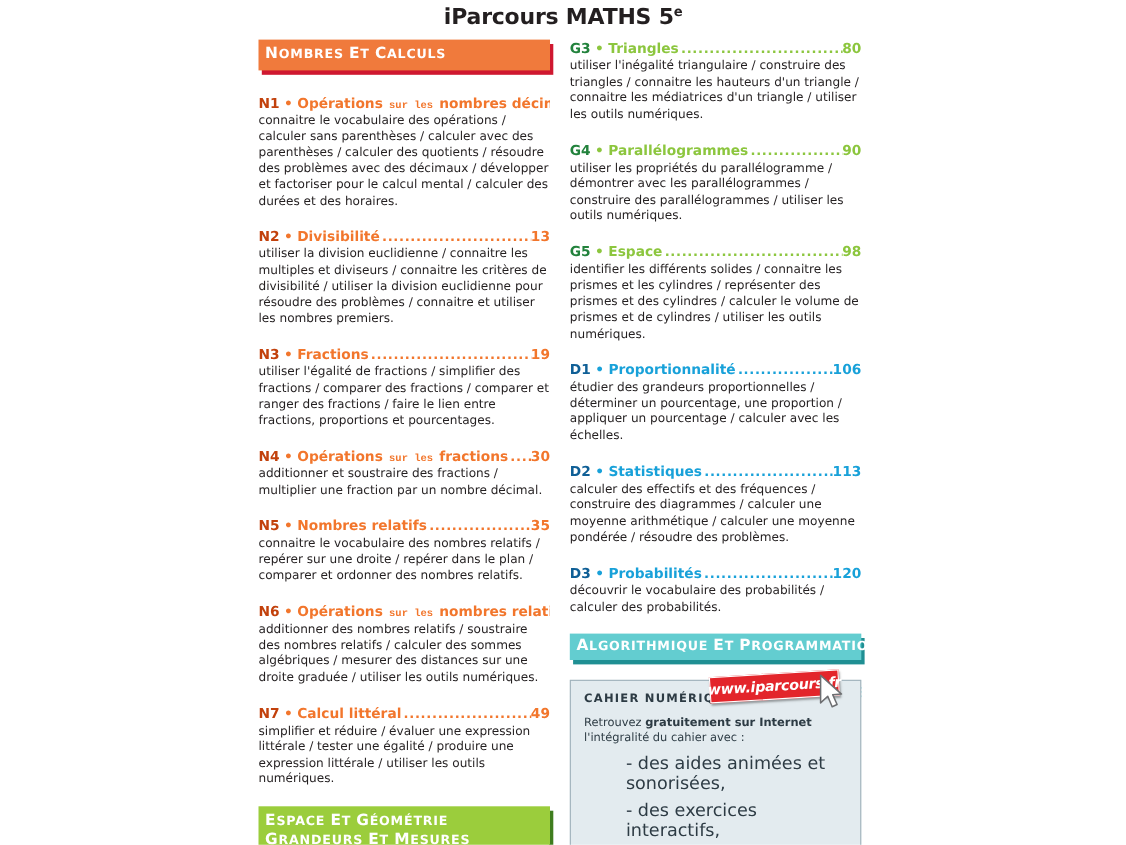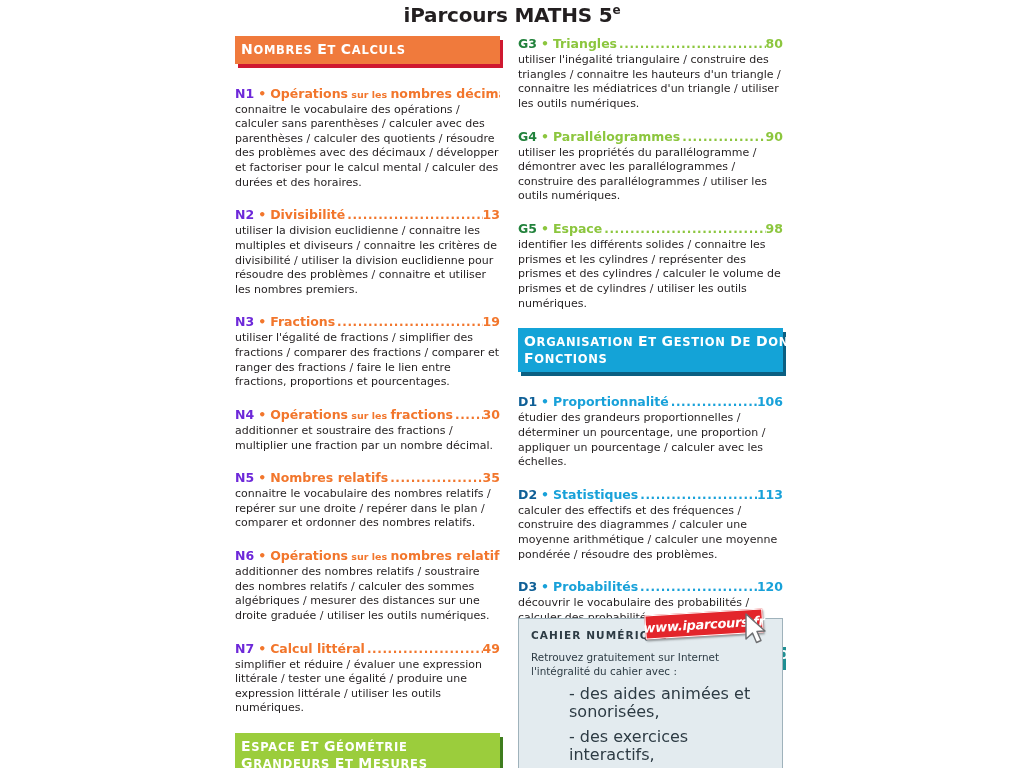--- a/index.html
+++ b/index.html
@@ -88,41 +88,42 @@
     font-size: 12.5px;
     white-space: nowrap;
     overflow: hidden;
   }
   .e-code { flex: 0 0 auto; }
   .e-bullet { flex: 0 0 auto; padding: 0 4px; }
   .e-title { flex: 0 0 auto; }
   .e-title .sm {
     font-size: 9.5px;
     font-weight: bold;
+    font-family: Liberation Mono, monospace;
   }
   .e-dots {
     flex: 1 1 auto;
     overflow: hidden;
     white-space: nowrap;
     font-size: 12px;
     font-weight: bold;
     letter-spacing: 0.6px;
     padding: 0 2px;
     min-width: 8px;
   }
   .e-page { flex: 0 0 auto; }
   .entry-desc {
     font-size: 11px;
     line-height: 1.33;
     color: #231f20;
     margin-top: 2px;
   }
 
   
-  .n .e-code  { color: #6d28d9; }
+  .n .e-code  { color: #c2410c; }
   .n .e-bullet, .n .e-title, .n .e-dots, .n .e-page { color: #f2762c; }
   .g .e-code  { color: #22823c; text-align: right; }
   .g .e-bullet, .g .e-title, .g .e-dots, .g .e-page { color: #8cc63e; }
   .d .e-code  { color: #0f5f96; text-align: right; }
   .d .e-bullet, .d .e-title, .d .e-dots, .d .e-page { color: #18a1d9; }
   .a .e-code, .a .e-bullet, .a .e-title { color: #12aab0; }
   .a .e-dots, .a .e-page { color: #12aab0; }
   .a .entry-head { font-size: 12.5px; }
 
   
@@ -141,21 +142,21 @@
     font-size: 10.5px;
     font-weight: bold;
     letter-spacing: 1.1px;
     margin-bottom: 9px;
   }
   .cahier-lead {
     font-size: 10.4px;
     line-height: 1.35;
     margin-bottom: 7px;
   }
-  .cahier-lead b { font-weight: normal; }
+  .cahier-lead b { font-weight: bold; }
   .cahier-list {
     font-size: 16px;
     line-height: 1.1;
     margin: 0 0 6px 0;
     padding-left: 38px;
   }
   .cahier-list li {
     list-style: none;
     margin-bottom: 8px;
   }
@@ -334,24 +335,20 @@
             <span class="e-code">G5</span>
             <span class="e-bullet">•</span>
             <span class="e-title">Espace</span>
             <span class="e-dots">......................................................................</span>
             <span class="e-page">98</span>
           </div>
           <div class="entry-desc">identifier les différents solides / connaitre les prismes et les cylindres / représenter des prismes et des cylindres / calculer le volume de prismes et de cylindres / utiliser les outils numériques.</div>
         </div>
       </div>
 
-    <div class="banner blue">
-      <span class="ln"><span class="cap">O</span><span>RGANISATION</span> <span class="cap">E</span><span>T</span> <span class="cap">G</span><span>ESTION</span> <span class="cap">D</span><span>E</span> <span class="cap">D</span><span>ONNÉES</span></span>
-      <span class="ln"><span class="cap">F</span><span>ONCTIONS</span></span>
-    </div>
 
     <div id="list-donnees">
         <div class="entry d">
           <div class="entry-head">
             <span class="e-code">D1</span>
             <span class="e-bullet">•</span>
             <span class="e-title">Proportionnalité</span>
             <span class="e-dots">......................................................................</span>
             <span class="e-page">106</span>
           </div>

